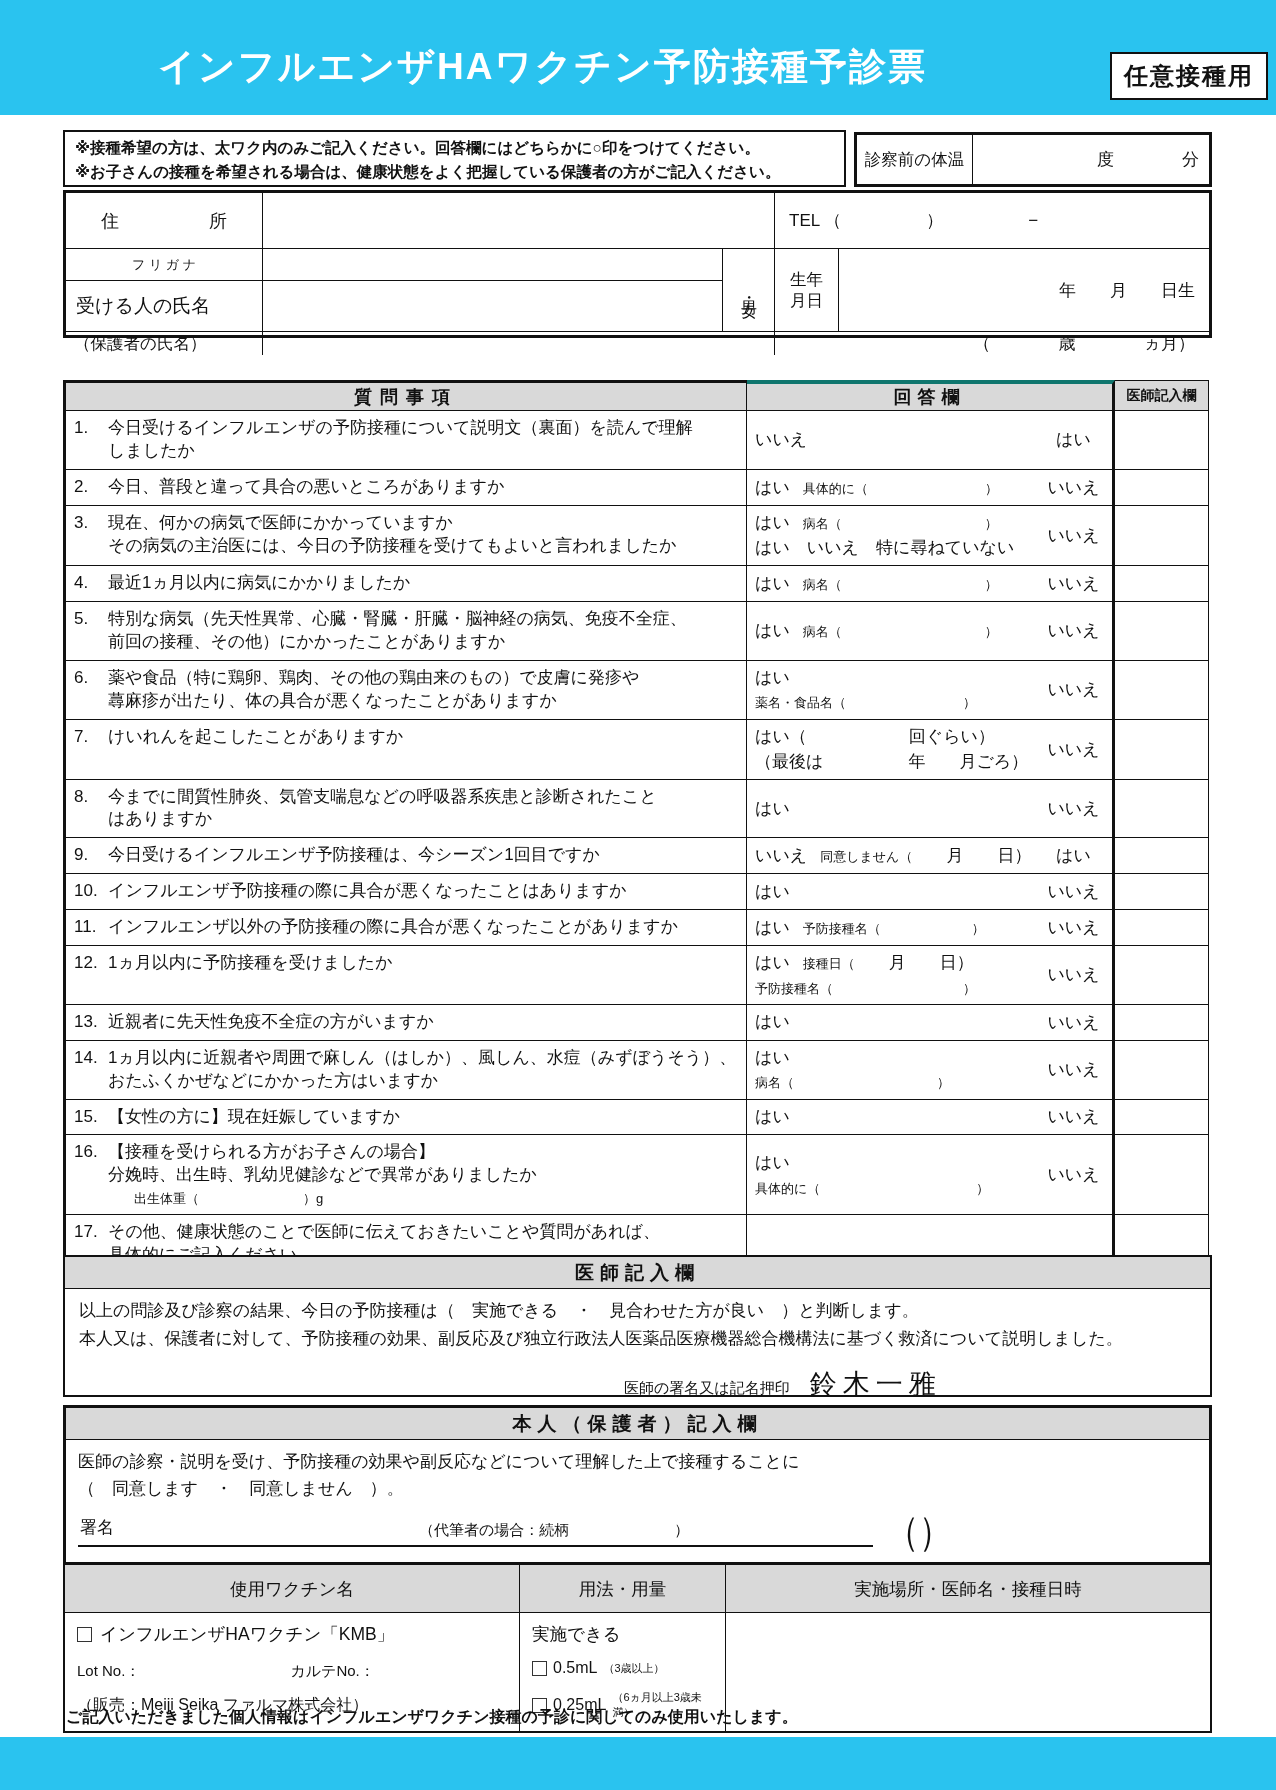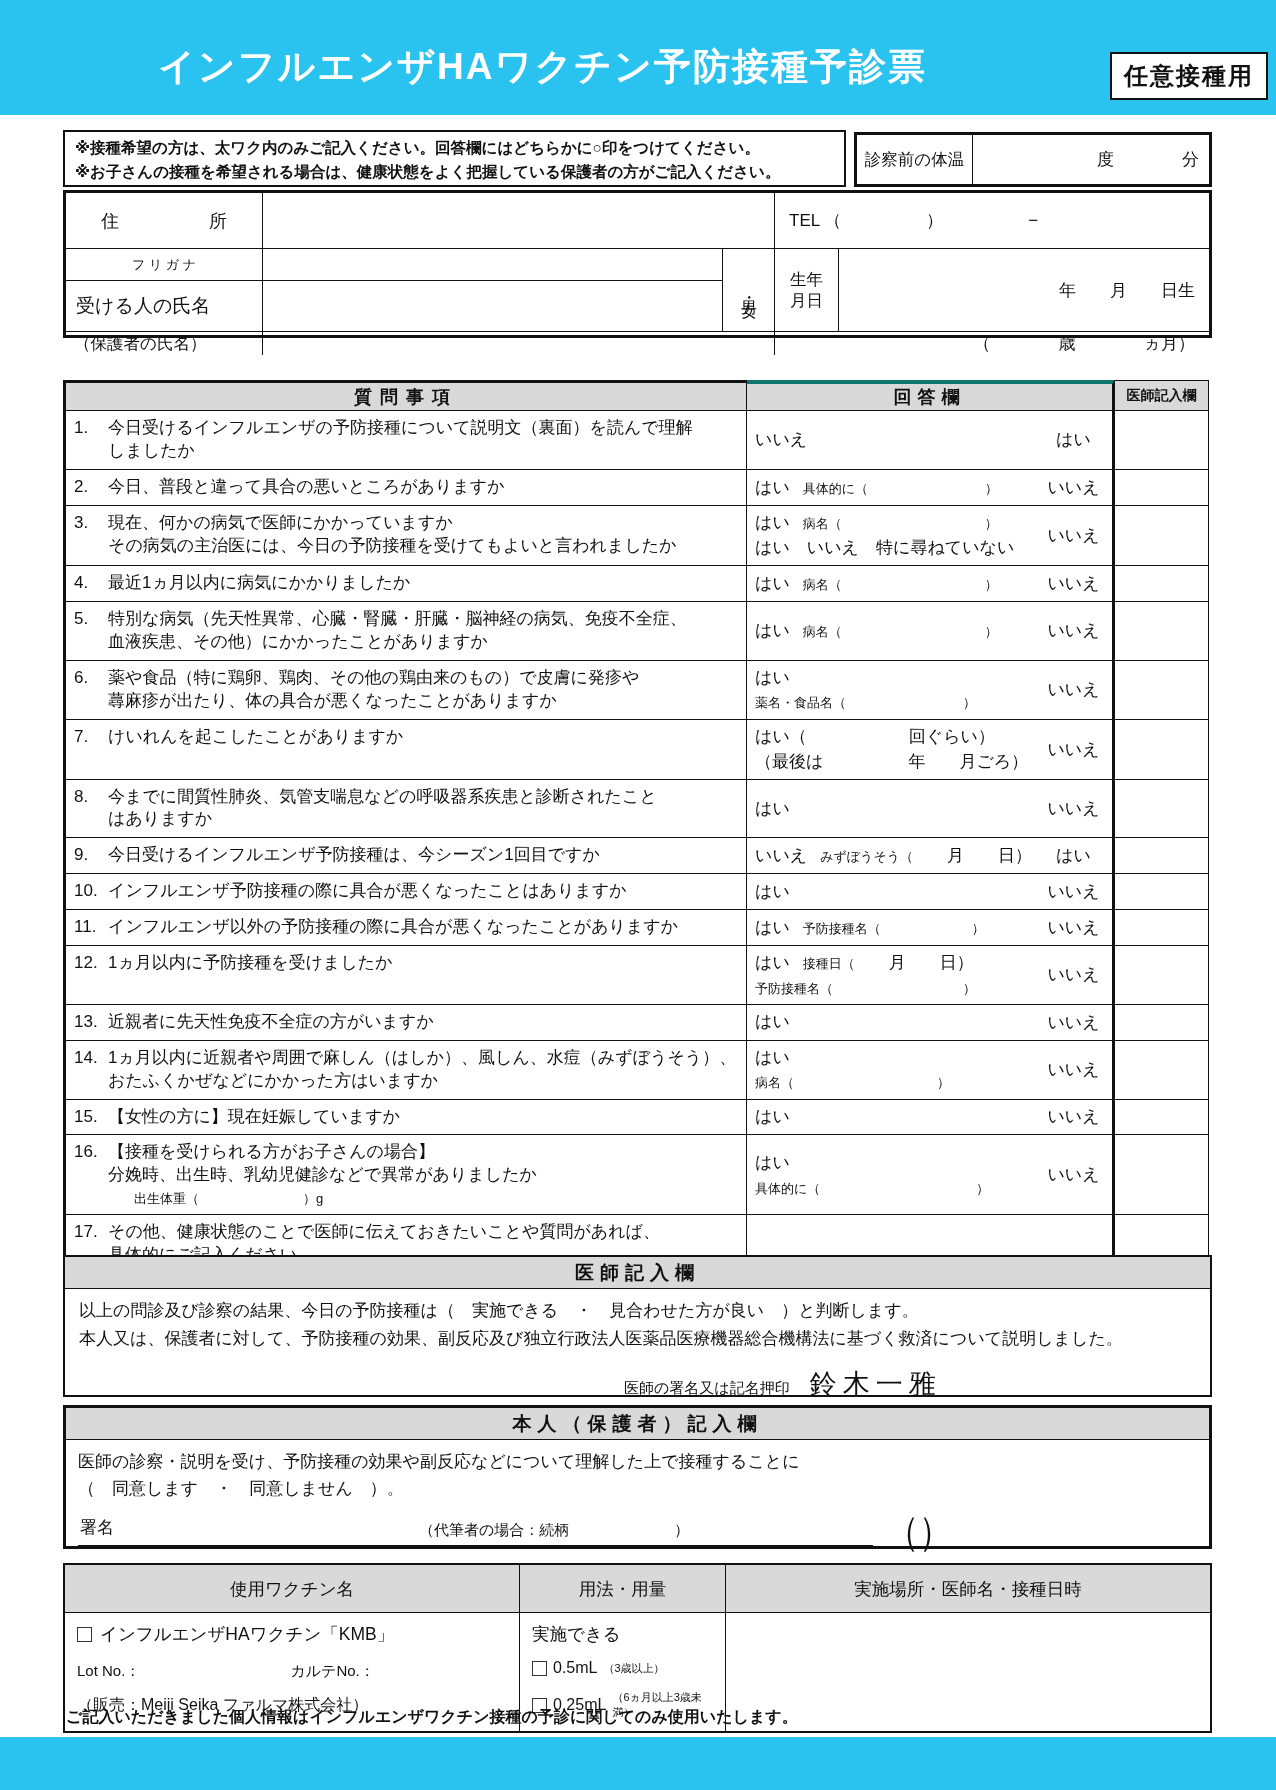--- a/index.html
+++ b/index.html
@@ -59,21 +59,21 @@
   .qrow.last .c-q,.qrow.last .c-a,.qrow.last .c-r{border-bottom:3px solid #111;}
   
   .dbox{position:absolute;left:63px;top:1255px;width:1149px;height:142px;border:2px solid #111;background:#fff;}
   .box-title{height:32px;background:var(--gray);border-bottom:1.5px solid #111;display:flex;align-items:center;justify-content:center;
     font-weight:bold;font-size:19px;letter-spacing:6px;}
   .dbox-body{padding:8px 14px 0 14px;font-size:17px;line-height:1.65;}
   .dsig{display:flex;align-items:baseline;gap:20px;margin-top:9px;padding-left:545px;}
   .dsig-label{font-size:15px;}
   .dsig-name{font-family:"Liberation Serif","DejaVu Serif",serif;font-size:27px;letter-spacing:6px;}
   
-  .cbox{position:absolute;left:63px;top:1405px;width:1149px;height:144px;border:3.5px solid #111;background:#fff;}
+  .cbox{position:absolute;left:63px;top:1405px;width:1149px;height:160px;border:3.5px solid #111;background:#fff;}
   .cbox-body{padding:8px 12px 0 12px;font-size:17px;line-height:1.6;}
   .sig-row{display:flex;align-items:flex-end;margin-top:12px;}
   .sig-line{width:795px;border-bottom:2px solid #111;display:flex;align-items:flex-end;padding:0 4px 3px 2px;}
   .sig-label{font-size:17px;}
   .sig-proxy{font-size:15px;margin-left:305px;}
   .sig-note{display:flex;align-items:center;margin-left:14px;}
   .sig-note .paren{font-size:32px;font-weight:300;line-height:1;transform:scaleY(1.25);}
   .sig-note .ntxt{font-size:11.5px;line-height:1.4;padding:0 3px;}
   
   .vtable{position:absolute;left:63px;top:1563px;width:1149px;border:2px solid #111;display:grid;
@@ -193,21 +193,21 @@
           <div class="aline"><span class="seg-b">はい</span><span class="seg-s">　病名（　　　　　　　　　　　）</span></div>
         </div>
         <div class="c c-r">いいえ</div>
         <div class="c c-d"></div>
       </div>
       <div class="qrow">
         <div class="c c-q">
           <span class="qnum">5.</span>
           <div class="qbody">
             <span class="qtext">特別な病気（先天性異常、心臓・腎臓・肝臓・脳神経の病気、免疫不全症、
-血液疾患、その他）にかかったことがありますか</span>
+前回の接種、その他）にかかったことがありますか</span>
           </div>
         </div>
         <div class="c c-a">
           <div class="aline"><span class="seg-b">はい</span><span class="seg-s">　病名（　　　　　　　　　　　）</span></div>
         </div>
         <div class="c c-r">いいえ</div>
         <div class="c c-d"></div>
       </div>
       <div class="qrow">
         <div class="c c-q">
@@ -253,21 +253,21 @@
         <div class="c c-d"></div>
       </div>
       <div class="qrow">
         <div class="c c-q">
           <span class="qnum">9.</span>
           <div class="qbody">
             <span class="qtext">今日受けるインフルエンザ予防接種は、今シーズン1回目ですか</span>
           </div>
         </div>
         <div class="c c-a">
-          <div class="aline"><span class="seg-b">いいえ</span><span class="seg-s">　みずぼうそう（</span><span class="seg-b">　　月　　日）</span></div>
+          <div class="aline"><span class="seg-b">いいえ</span><span class="seg-s">　同意しません（</span><span class="seg-b">　　月　　日）</span></div>
         </div>
         <div class="c c-r">はい</div>
         <div class="c c-d"></div>
       </div>
       <div class="qrow">
         <div class="c c-q">
           <span class="qnum">10.</span>
           <div class="qbody">
             <span class="qtext">インフルエンザ予防接種の際に具合が悪くなったことはありますか</span>
           </div>

